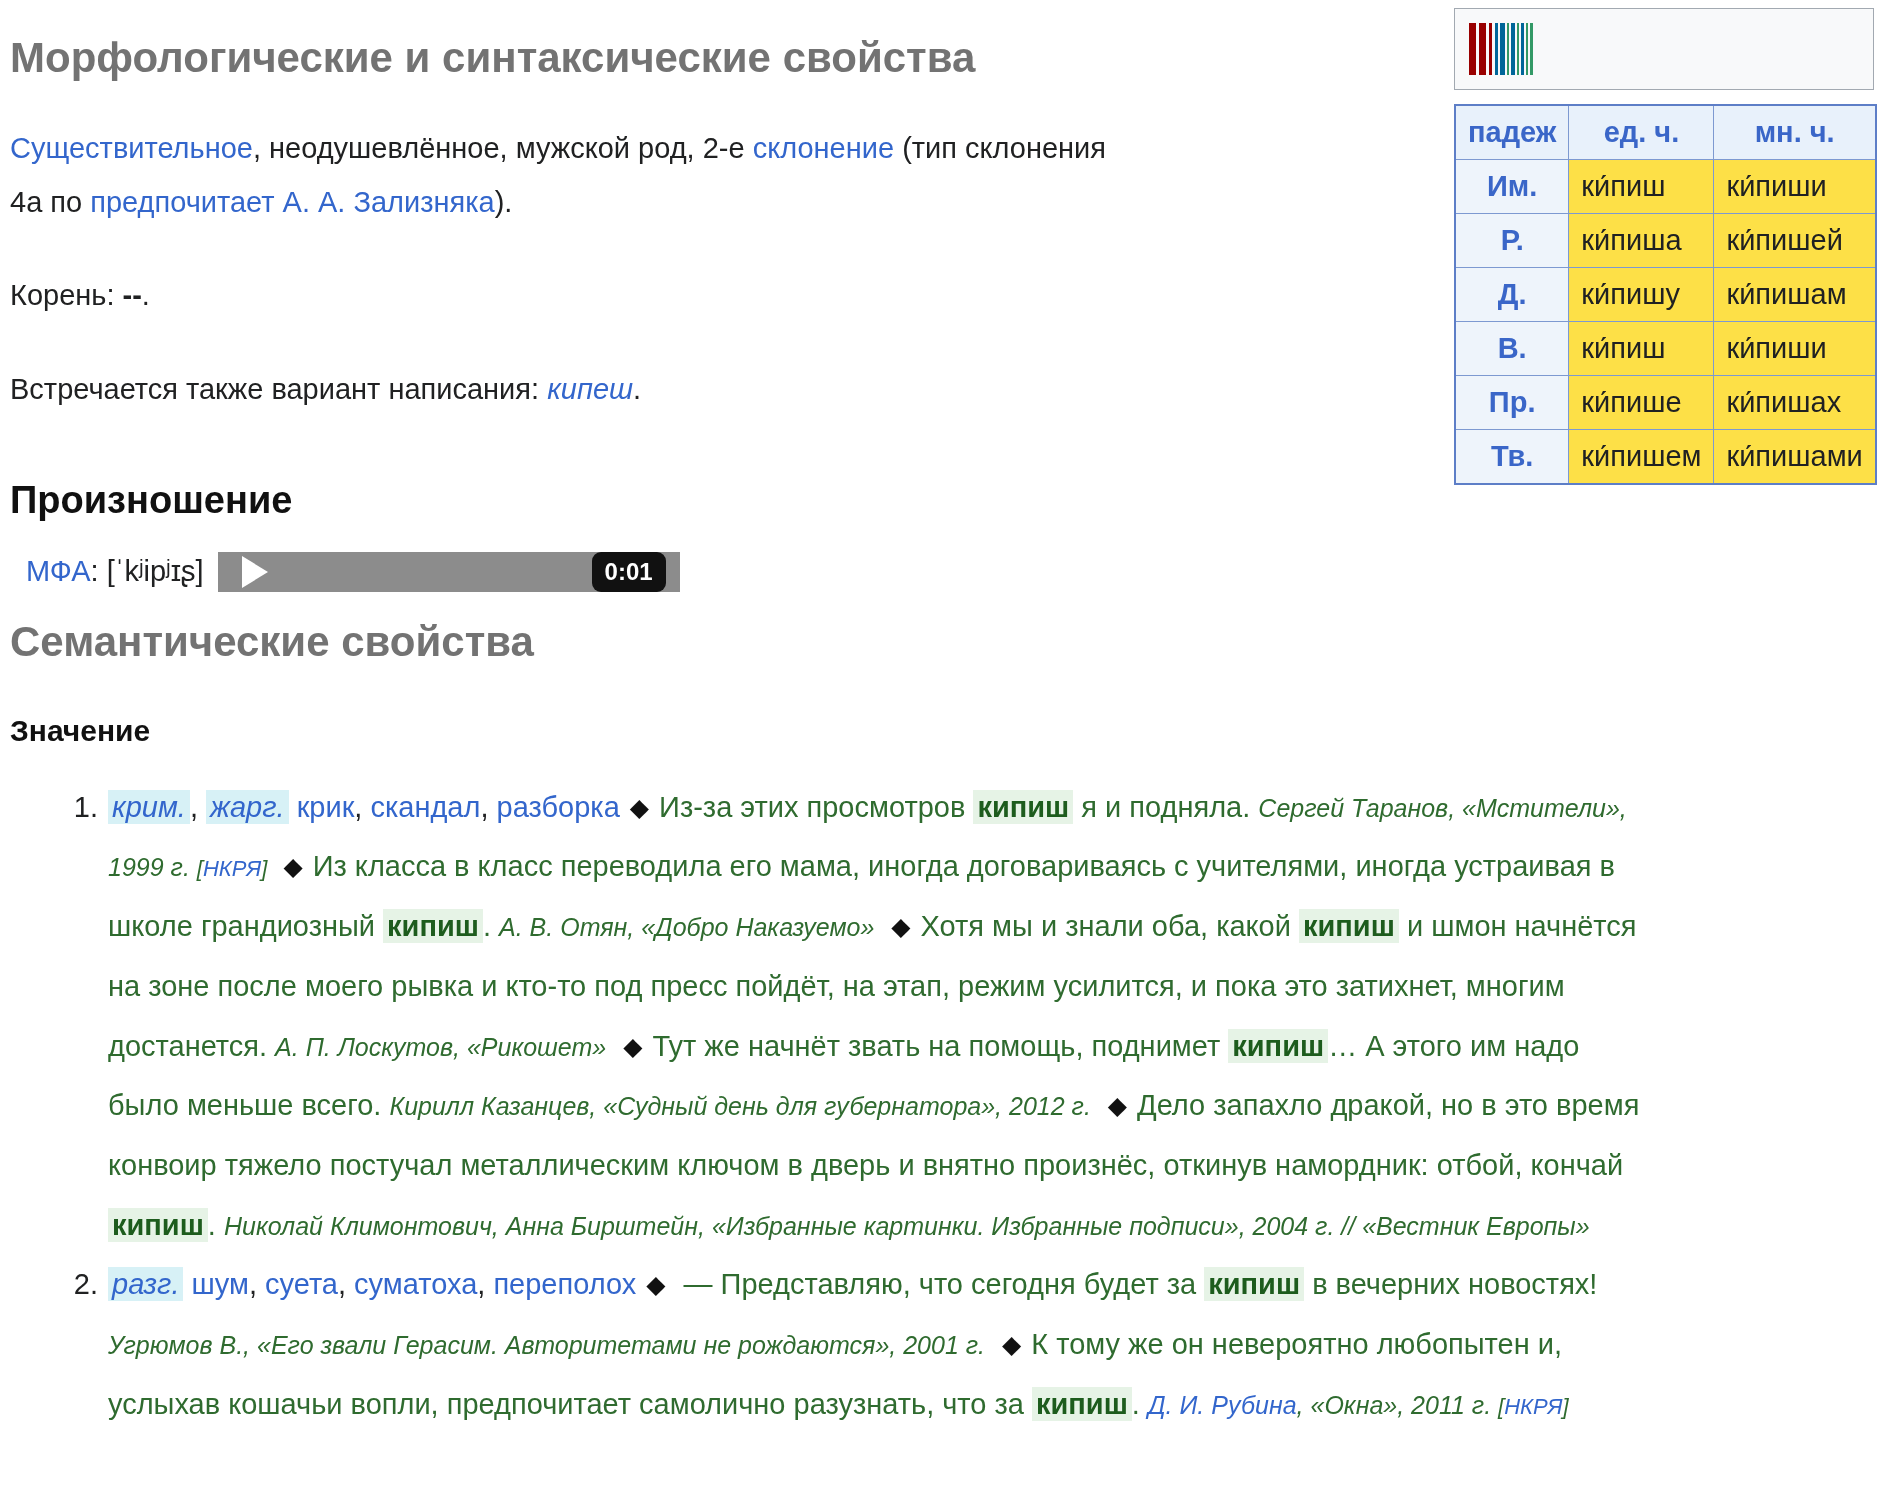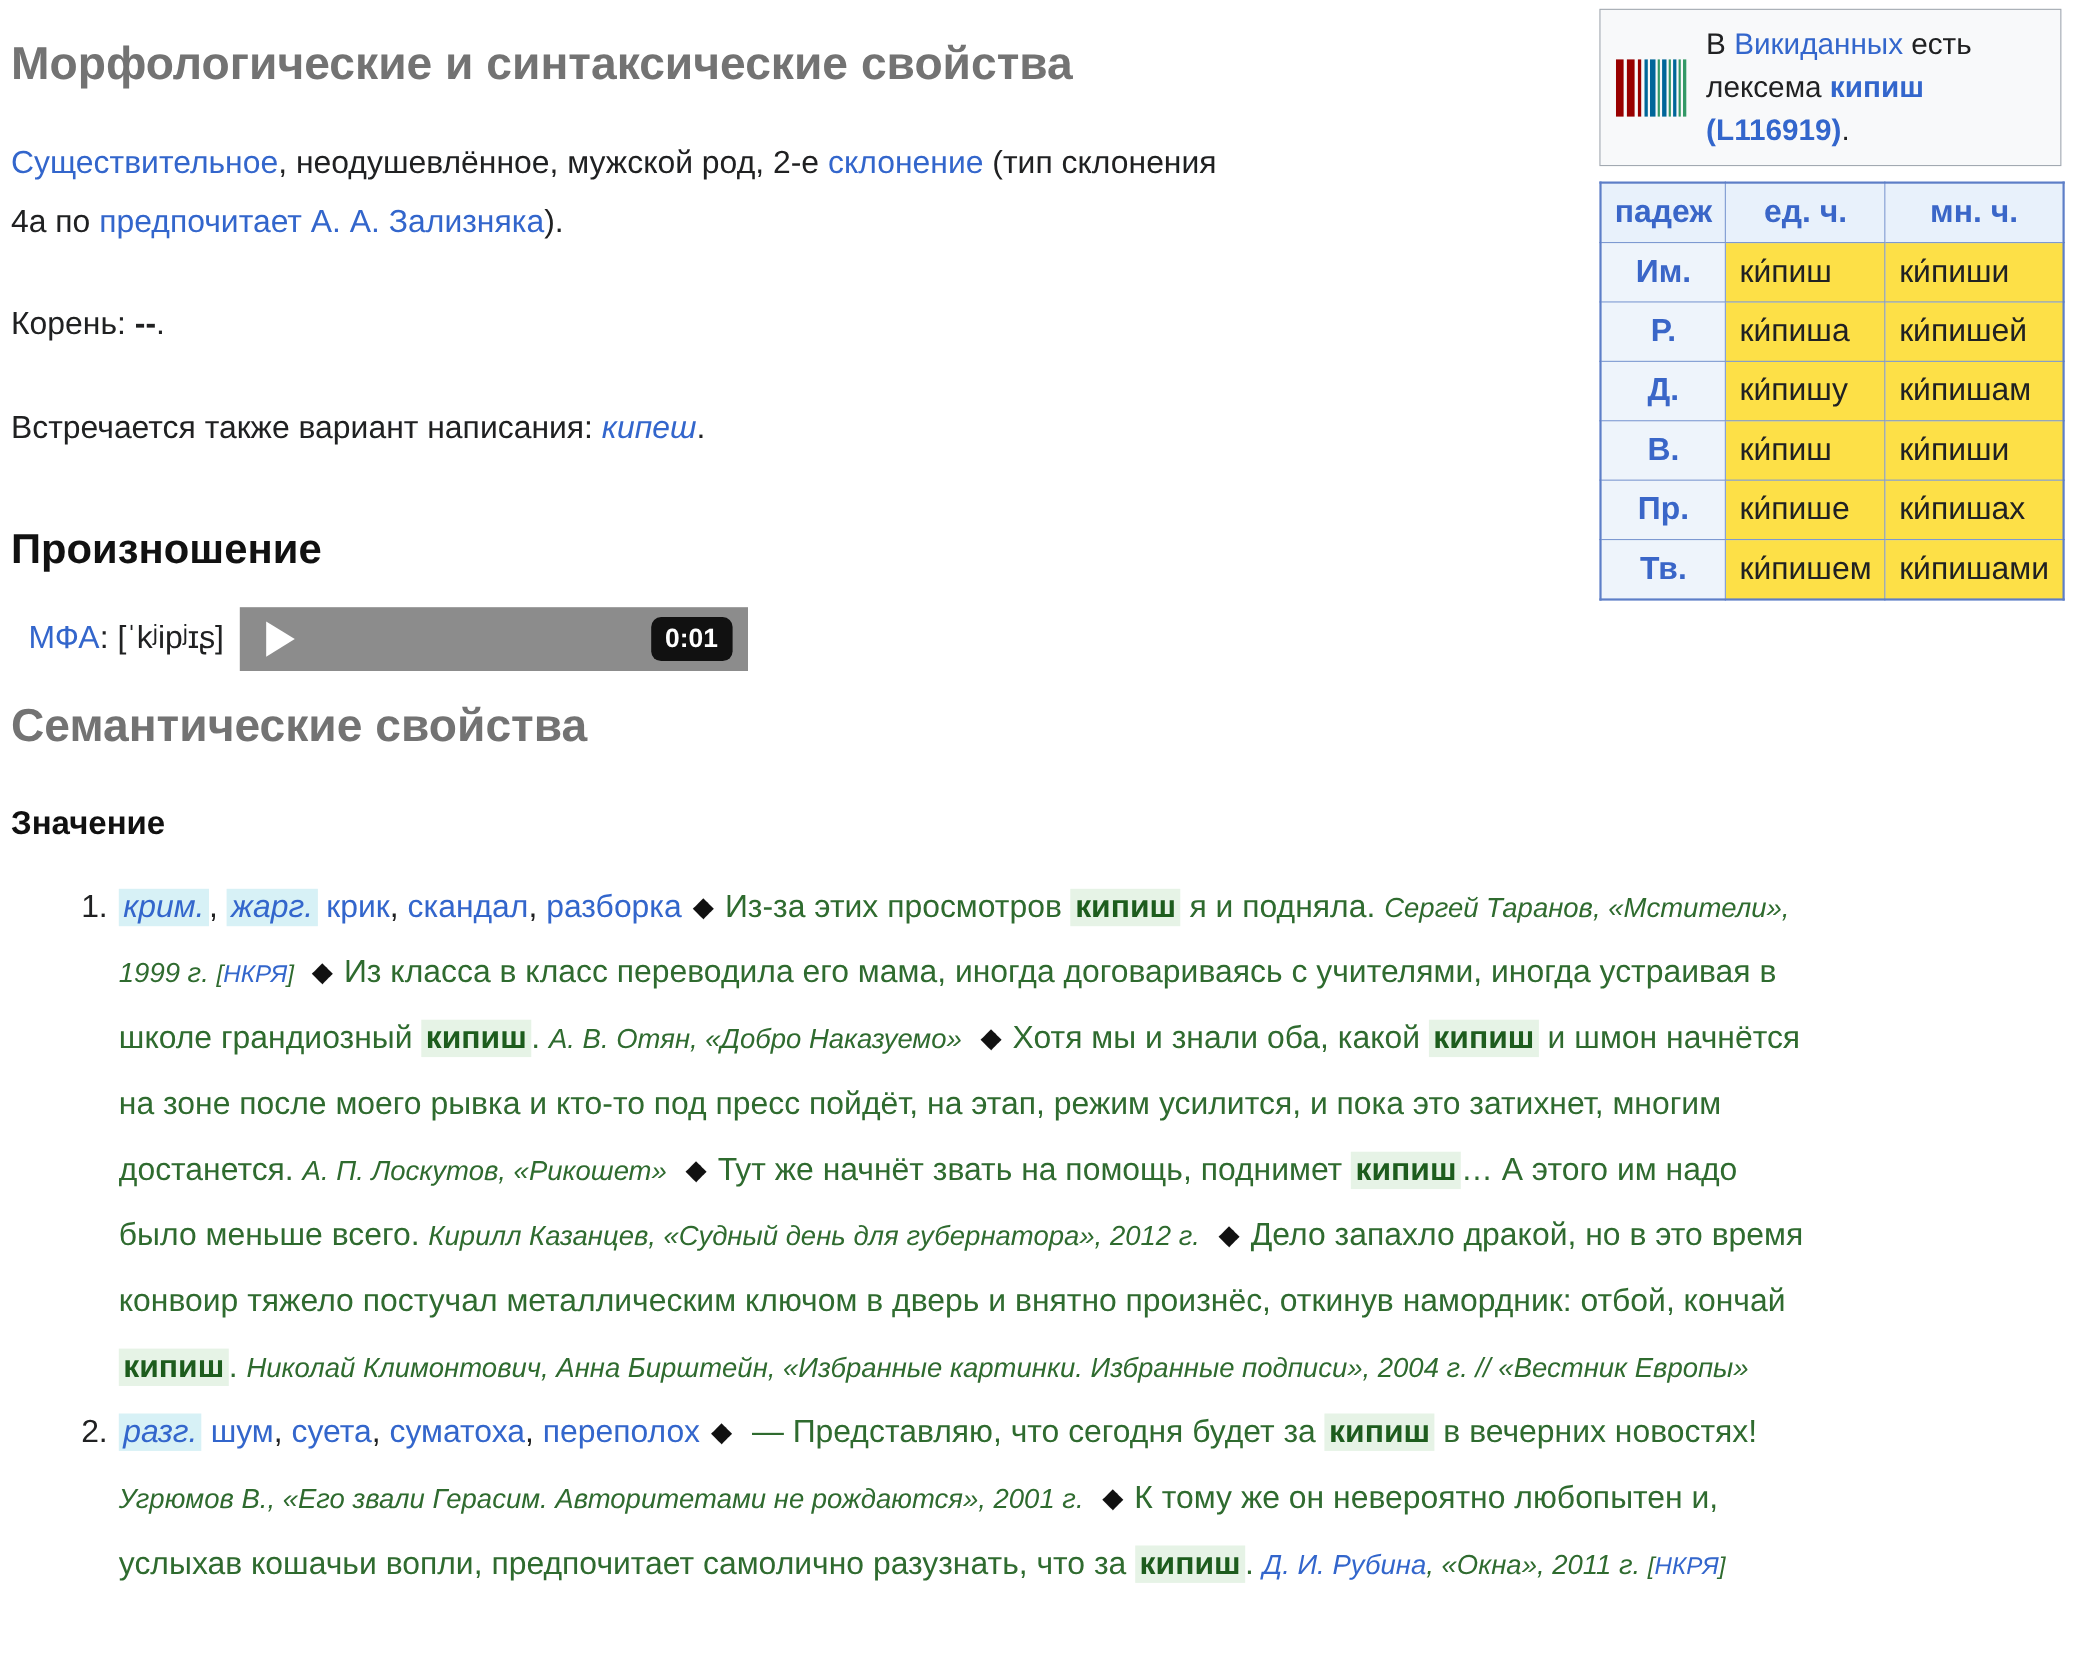--- a/index.html
+++ b/index.html
@@ -40,21 +40,21 @@
   .word-line { font-size:31px; font-weight:bold; margin:6px 0 0; }
   .hyphen-green { color:#93d293; }
 
   p.body-text { margin:40px 0; line-height:1.85; max-width:1125px; }
   .bold { font-weight:bold; }
   .italic-link { color:#3366cc; font-style:italic; }
 
   
   .ipa-row { display:flex; align-items:center; gap:14px; margin:28px 16px 0; }
   .audio-player {
-    width:462px; height:58px; background:#8c8c8c; display:flex;
+    width:462px; height:40px; background:#8c8c8c; display:flex;
     align-items:center; justify-content:space-between; padding:0 14px 0 24px;
     box-sizing:border-box; cursor:pointer;
   }
   .play-icon {
     width:0; height:0; border-left:26px solid #fff;
     border-top:16px solid transparent; border-bottom:16px solid transparent;
   }
   .time-badge {
     background:#111; color:#fff; font-weight:bold; font-size:24px;
     padding:6px 13px; border-radius:9px;
@@ -93,21 +93,20 @@
         <rect x="20" y="2" width="3" height="52" fill="#990000"></rect>
         <rect x="26" y="2" width="3" height="52" fill="#006699"></rect>
         <rect x="31" y="2" width="5" height="52" fill="#006699"></rect>
         <rect x="38" y="2" width="2" height="52" fill="#339966"></rect>
         <rect x="42" y="2" width="4" height="52" fill="#006699"></rect>
         <rect x="48" y="2" width="2" height="52" fill="#339966"></rect>
         <rect x="52" y="2" width="3" height="52" fill="#006699"></rect>
         <rect x="57" y="2" width="2" height="52" fill="#339966"></rect>
         <rect x="61" y="2" width="3" height="52" fill="#339966"></rect>
       </svg>
-      <div class="wd-text"><span>В </span><span class="link">Викиданных</span><span> есть лексема </span><span class="link wd-lexeme">кипиш (L116919)</span><span>.</span></div>
     </div>
 
     <table class="decl-table">
       <thead>
         <tr>
           <th>падеж</th>
           <th>ед. ч.</th>
           <th>мн. ч.</th>
         </tr>
       </thead>

